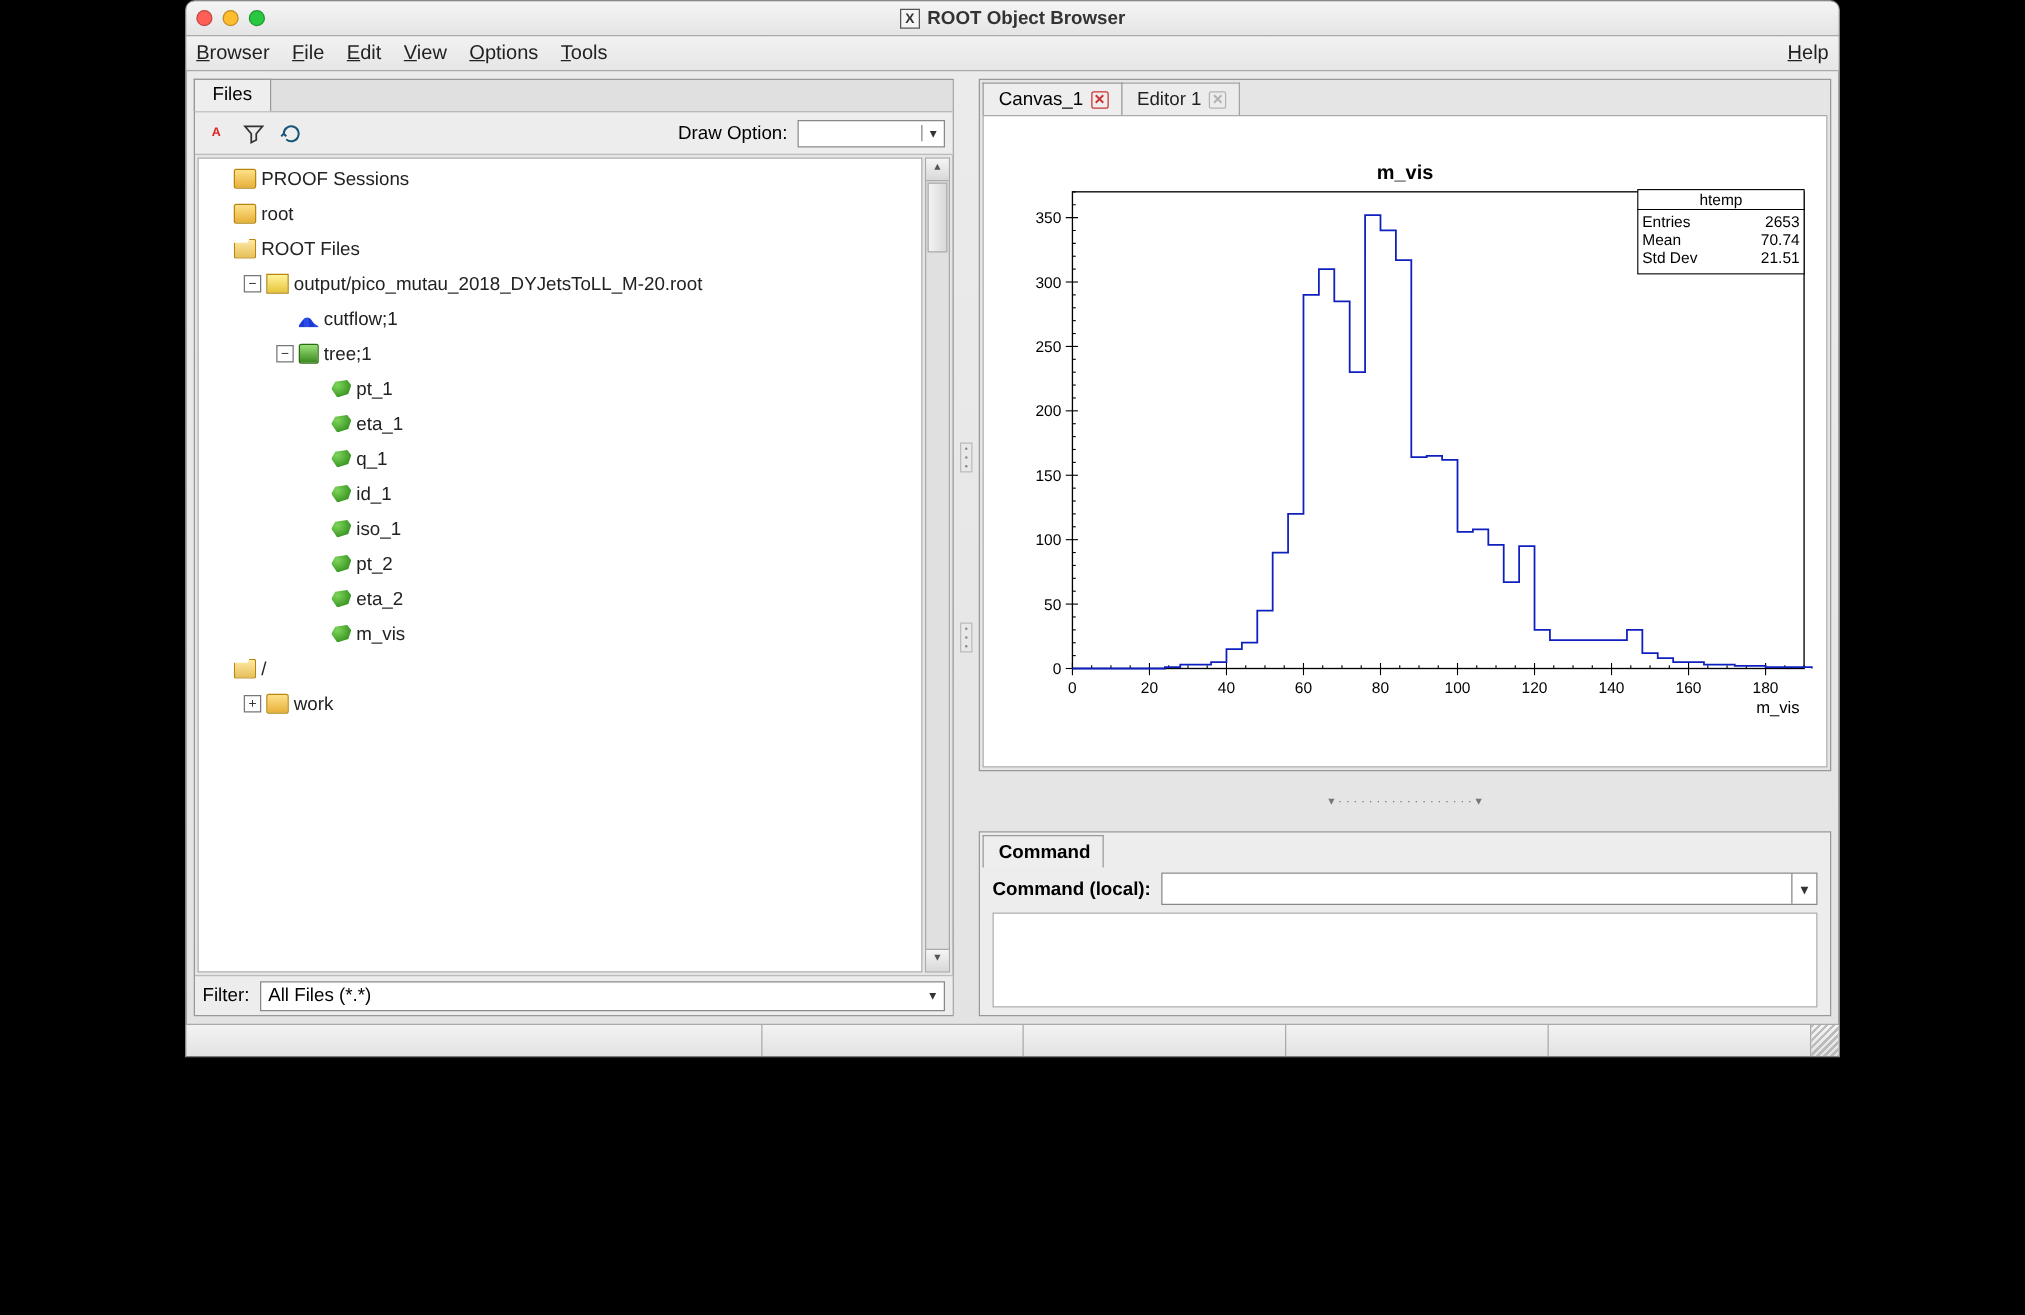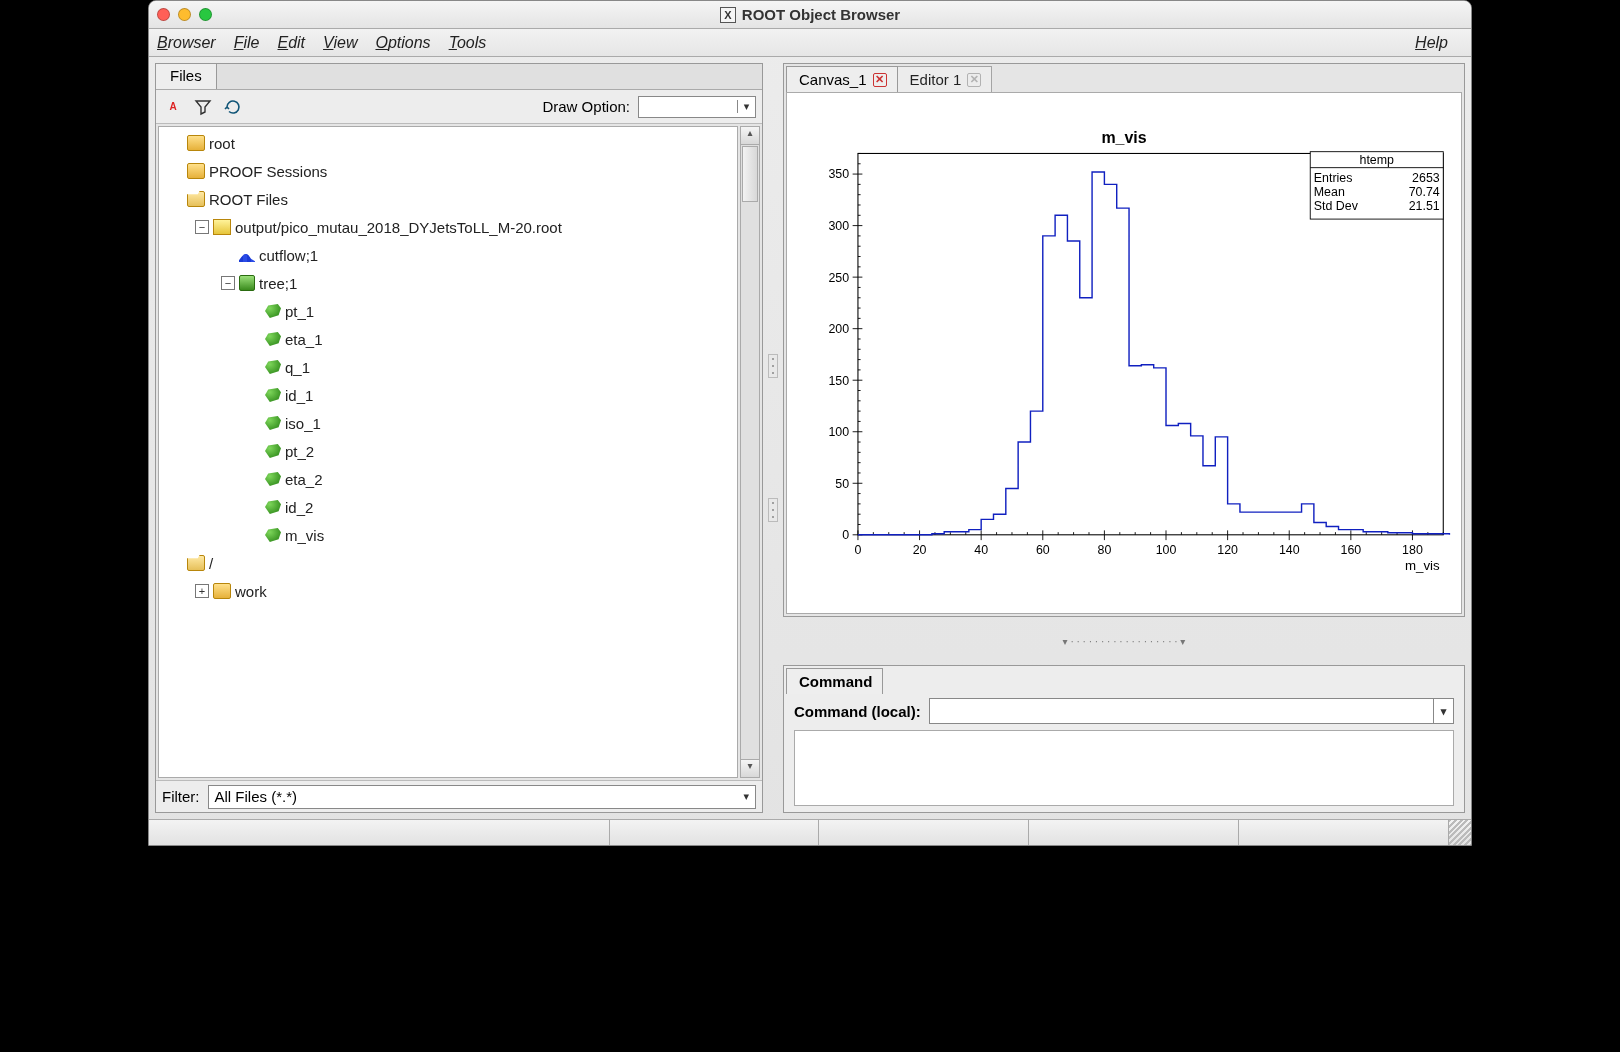--- a/index.html
+++ b/index.html
@@ -5,21 +5,21 @@
 * { box-sizing: border-box; margin: 0; padding: 0; font-family: "Helvetica Neue", Arial, sans-serif; }
 body { background: #000; display:flex; justify-content:center; align-items:flex-start; }
 .win { width:1324px; height:846px; background: linear-gradient(#ececec,#e3e3e3); border:1px solid #888; border-radius:8px 8px 0 0; overflow:hidden; display:flex; flex-direction:column; }
 .titlebar { height:28px; display:flex; align-items:center; padding:0 8px; background-repeat:repeat-x; background-image:linear-gradient(#f5f5f5,#e4e4e4); border-bottom:1px solid #aaa; position:relative; }
 .tbtns { display:flex; gap:8px; }
 .tbtn { width:13px; height:13px; border-radius:50%; border:0.5px solid rgba(0,0,0,.25); }
 .tb-red{background:#ff5f57;} .tb-yel{background:#febc2e;} .tb-grn{background:#28c840;}
 .titletext { position:absolute; left:0; right:0; text-align:center; font-size:15px; font-weight:600; color:#333; display:flex; align-items:center; justify-content:center; gap:6px; }
 .x-icon { width:16px; height:16px; border:1px solid #555; display:inline-flex; align-items:center; justify-content:center; font-size:11px; color:#333; background:#f5f5f5; }
 .menubar { height:28px; display:flex; align-items:center; padding:0 8px; font-size:16px; color:#222; border-bottom:1px solid #aaa; background:linear-gradient(#f2f2f2,#e6e6e6); }
-.menubar .m { margin-right:18px; cursor:default;font-style:italic; }
+.menubar .m { margin-right:18px; cursor:default; }
 .menubar .m u{text-decoration:underline;}
 .menubar .spacer{flex:1;}
 .content { flex:1; display:flex; padding:6px; gap:4px; min-height:0; }
 
 
 .leftwrap { width:608px; display:flex; flex-direction:column; border:1px solid #999; background:#e5e5e5; }
 .lefttabhdr { height:26px; display:flex; border-bottom:1px solid #aaa; background:#e0e0e0; }
 .tab { padding:3px 14px; border:1px solid #999; border-bottom:none; background:#eee; font-size:15px; margin-left:-1px; margin-top:-1px; }
 .toolbar { height:34px; display:flex; align-items:center; padding:2px 6px; gap:8px; border-bottom:1px solid #bbb; background:#ededed; }
 .tbicon { width:22px; height:22px; display:flex; align-items:center; justify-content:center; font-size:16px; color:#156; cursor:pointer; }
@@ -94,21 +94,21 @@
   </div>
 
   <div class="menubar">
     <span class="m"><u>B</u>rowser</span>
     <span class="m"><u>F</u>ile</span>
     <span class="m"><u>E</u>dit</span>
     <span class="m"><u>V</u>iew</span>
     <span class="m"><u>O</u>ptions</span>
     <span class="m"><u>T</u>ools</span>
     <span class="spacer"></span>
-    <span class="m" style="margin-right:15px"><u>H</u>elp</span>
+    <span class="m" style="margin-right:0"><u>H</u>elp</span>
   </div>
 
   <div class="content">
 
     <div class="leftwrap">
       <div class="lefttabhdr">
         <div class="tab">Files</div>
       </div>
       <div class="toolbar">
         <span class="tbicon" style="color:#c33;font-weight:bold;position:relative">
@@ -130,27 +130,27 @@
           <span class="dd">▾</span>
         </div>
       </div>
 
       <div class="treewrap">
         <div class="tree" id="tree">
             <div class="row">
               <span class="ind" style="width: 6px;"></span>
               <span style="display: inline-block; width: 18px;"></span>
               <span class="ic ic-folder"></span>
+              <span>PROOF Sessions</span>
+            </div>
+            <div class="row">
+              <span class="ind" style="width: 6px;"></span>
+              <span style="display: inline-block; width: 18px;"></span>
+              <span class="ic ic-folder"></span>
               <span>root</span>
-            </div>
-            <div class="row">
-              <span class="ind" style="width: 6px;"></span>
-              <span style="display: inline-block; width: 18px;"></span>
-              <span class="ic ic-folder"></span>
-              <span>PROOF Sessions</span>
             </div>
             <div class="row">
               <span class="ind" style="width: 6px;"></span>
               <span style="display: inline-block; width: 18px;"></span>
               <span class="ic ic-folder-open"></span>
               <span>ROOT Files</span>
             </div>
             <div class="row">
               <span class="ind" style="width: 32px;"></span>
               <span class="exp">−</span>
@@ -203,26 +203,20 @@
               <span class="ind" style="width: 84px;"></span>
               <span style="display: inline-block; width: 18px;"></span>
               <span class="ic ic-leaf"></span>
               <span>pt_2</span>
             </div>
             <div class="row">
               <span class="ind" style="width: 84px;"></span>
               <span style="display: inline-block; width: 18px;"></span>
               <span class="ic ic-leaf"></span>
               <span>eta_2</span>
-            </div>
-            <div class="row">
-              <span class="ind" style="width: 84px;"></span>
-              <span style="display: inline-block; width: 18px;"></span>
-              <span class="ic ic-leaf"></span>
-              <span>id_2</span>
             </div>
             <div class="row">
               <span class="ind" style="width: 84px;"></span>
               <span style="display: inline-block; width: 18px;"></span>
               <span class="ic ic-leaf"></span>
               <span>m_vis</span>
             </div>
             <div class="row">
               <span class="ind" style="width: 6px;"></span>
               <span style="display: inline-block; width: 18px;"></span>

